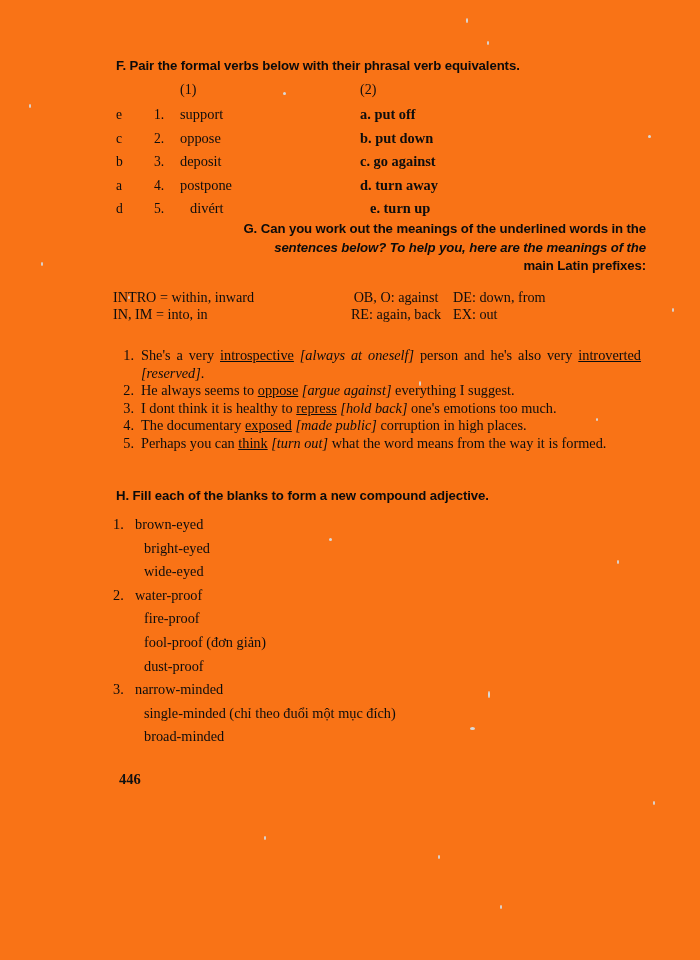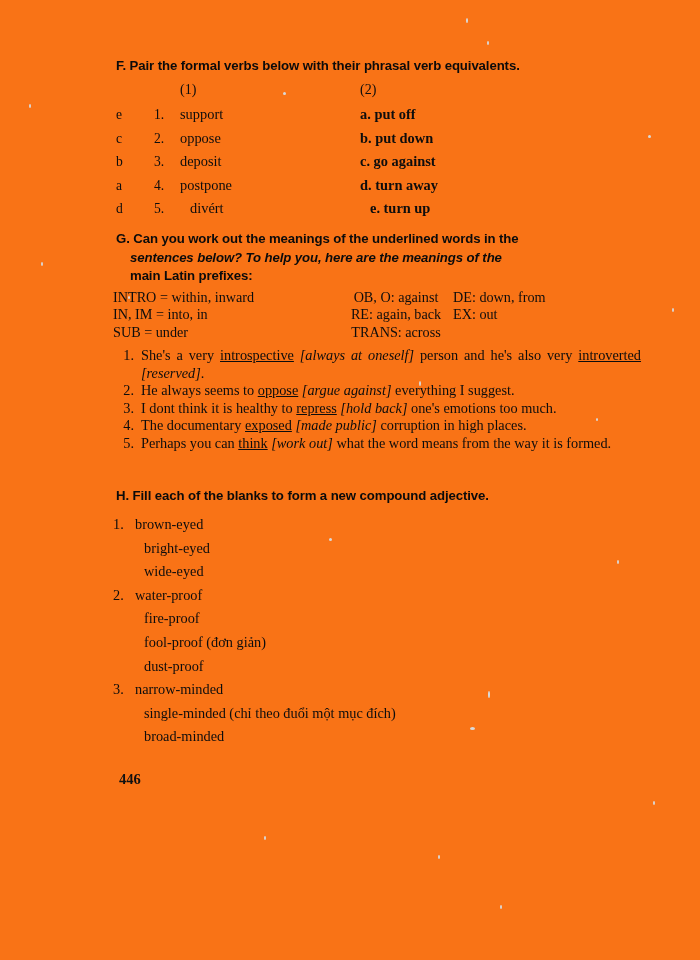--- a/index.html
+++ b/index.html
@@ -82,22 +82,23 @@
     height: 24px;
     font-size: 14px;
   }
   .f-head-1 { width: 64px; }
   .f-head-2 { width: 180px; }
 
   
   .g-heading {
     position: absolute;
     left: 116px;
-    top: 230px;
+    top: 220px;
     width: 530px;
+    text-align: right;
   }
 
   
   .prefix-table {
     position: absolute;
     left: 113px;
     top: 289px;
     width: 540px;
     font-size: 14.2px;
     line-height: 17.4px;
@@ -256,25 +257,20 @@
     <div class="prefix-row">
       <div class="prefix-c1">INTRO = within, inward</div>
       <div class="prefix-c2">OB, O: against</div>
       <div class="prefix-c3">DE: down, from</div>
     </div>
     <div class="prefix-row">
       <div class="prefix-c1">IN, IM = into, in</div>
       <div class="prefix-c2">RE: again, back</div>
       <div class="prefix-c3">EX: out</div>
     </div>
-    <div class="prefix-row">
-      <div class="prefix-c1">SUB = under</div>
-      <div class="prefix-c2">TRANS: across</div>
-      <div class="prefix-c3"></div>
-    </div>
   </div>
 
   <div class="g-list serif">
     <div class="g-item">
       <div class="g-num">1.</div>
       <div class="g-text"><span>She's a very </span><span class="u">introspective</span><span> </span><span class="it">[always at oneself]</span><span> person and he's also very </span><span class="u">introverted</span><span> </span><span class="it">[reserved]</span><span>.</span></div>
     </div>
     <div class="g-item">
       <div class="g-num">2.</div>
       <div class="g-text nojust"><span>He always seems to </span><span class="u">oppose</span><span> </span><span class="it">[argue against]</span><span> everything I suggest.</span></div>
@@ -282,21 +278,21 @@
     <div class="g-item">
       <div class="g-num">3.</div>
       <div class="g-text"><span>I dont think it is healthy to </span><span class="u">repress</span><span> </span><span class="it">[hold back]</span><span> one's emotions too much.</span></div>
     </div>
     <div class="g-item">
       <div class="g-num">4.</div>
       <div class="g-text nojust"><span>The documentary </span><span class="u">exposed</span><span> </span><span class="it">[made public]</span><span> corruption in high places.</span></div>
     </div>
     <div class="g-item">
       <div class="g-num">5.</div>
-      <div class="g-text"><span>Perhaps you can </span><span class="u">think</span><span> </span><span class="it">[work out]</span><span> what the word means from the way it is formed.</span></div>
+      <div class="g-text"><span>Perhaps you can </span><span class="u">think</span><span> </span><span class="it">[turn out]</span><span> what the word means from the way it is formed.</span></div>
     </div>
   </div>
 
   <div class="ex-heading h-heading">
     <span>H. Fill each of the blanks to form a new compound adjective.</span>
   </div>
 
   <div class="h-list serif">
 
     <div class="h-group">

